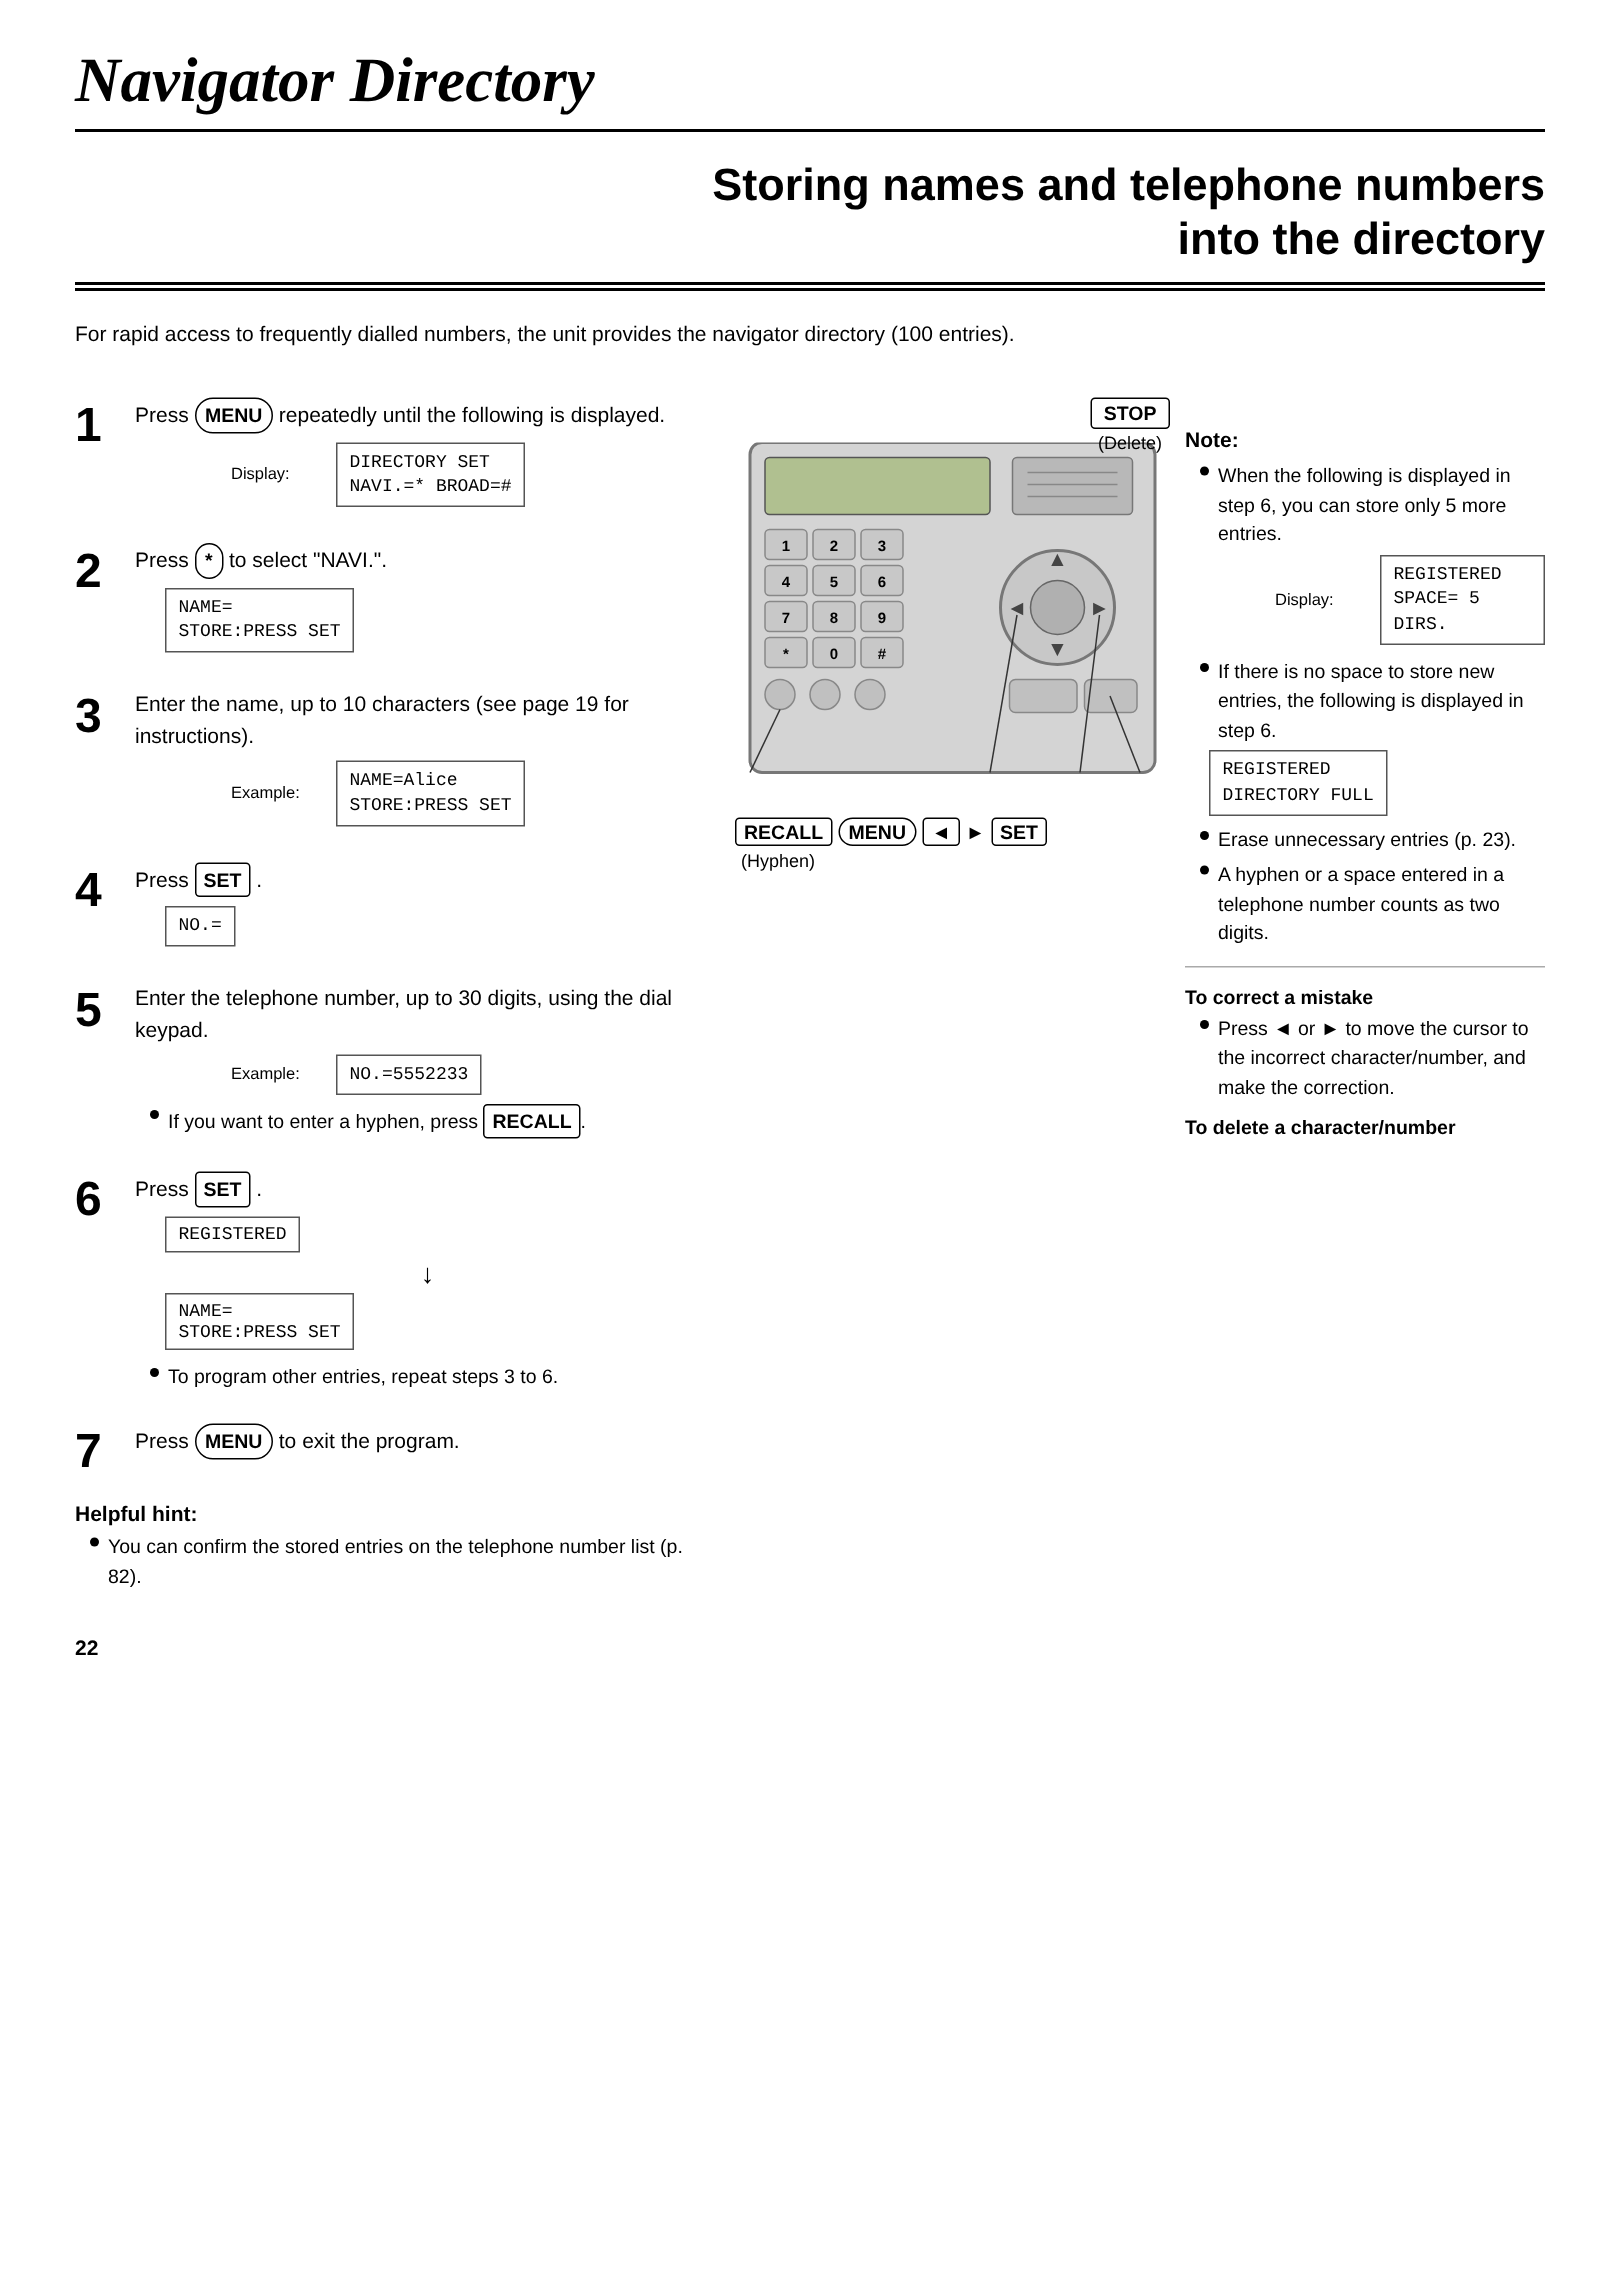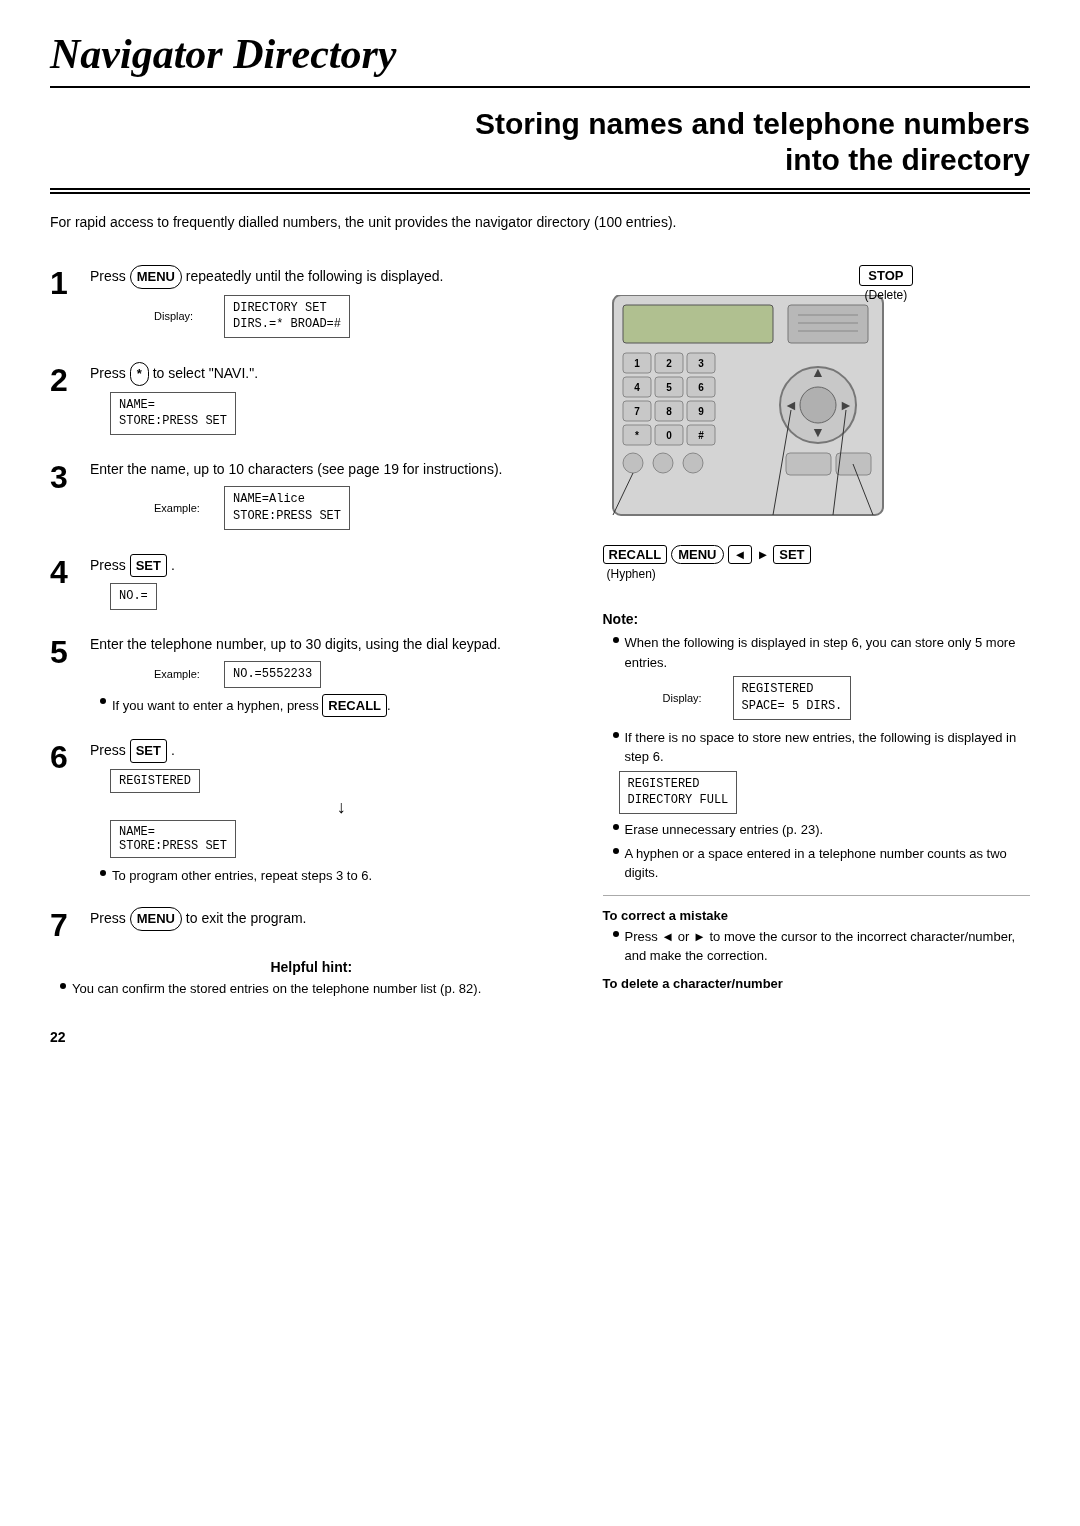--- a/index.html
+++ b/index.html
@@ -38,21 +38,21 @@
     .main-layout {
       display: flex;
       gap: 30px;
     }
     .left-col {
       flex: 1.1;
     }
     .right-col {
       flex: 0.9;
       display: flex;
-      flex-direction: column;
+      flex-direction: row;
       align-items: flex-start;
     }
     .step {
       display: flex;
       align-items: flex-start;
       margin-bottom: 18px;
       gap: 10px;
     }
     .step-number {
       font-size: 32px;
@@ -116,21 +116,20 @@
     .bullet-dot {
       margin-top: 4px;
       width: 6px;
       height: 6px;
       background: #000;
       border-radius: 50%;
       flex-shrink: 0;
     }
     .helpful-hint {
       margin-top: 8px;
-      text-align: center;
     }
     .helpful-hint-title {
       font-weight: bold;
       font-size: 14px;
       margin-bottom: 4px;
     }
     .stop-btn {
       border: 1.5px solid #000;
       border-radius: 3px;
       padding: 2px 8px;
@@ -219,21 +218,21 @@
       <div class="step-content">
         <div class="step-text">
           <span>Press</span>
           <span class="key-round">MENU</span>
           <span>repeatedly until the following is displayed.</span>
         </div>
         <div class="display-line">
           <span class="display-label">Display:</span>
           <div class="display-box">
             <div>DIRECTORY SET</div>
-            <div>DIRS.=* BROAD=#</div>
+            <div>NAVI.=* BROAD=#</div>
           </div>
         </div>
       </div>
     </div>
 
     <div class="step">
       <div class="step-number">2</div>
       <div class="step-content">
         <div class="step-text">
           <span>Press</span>

